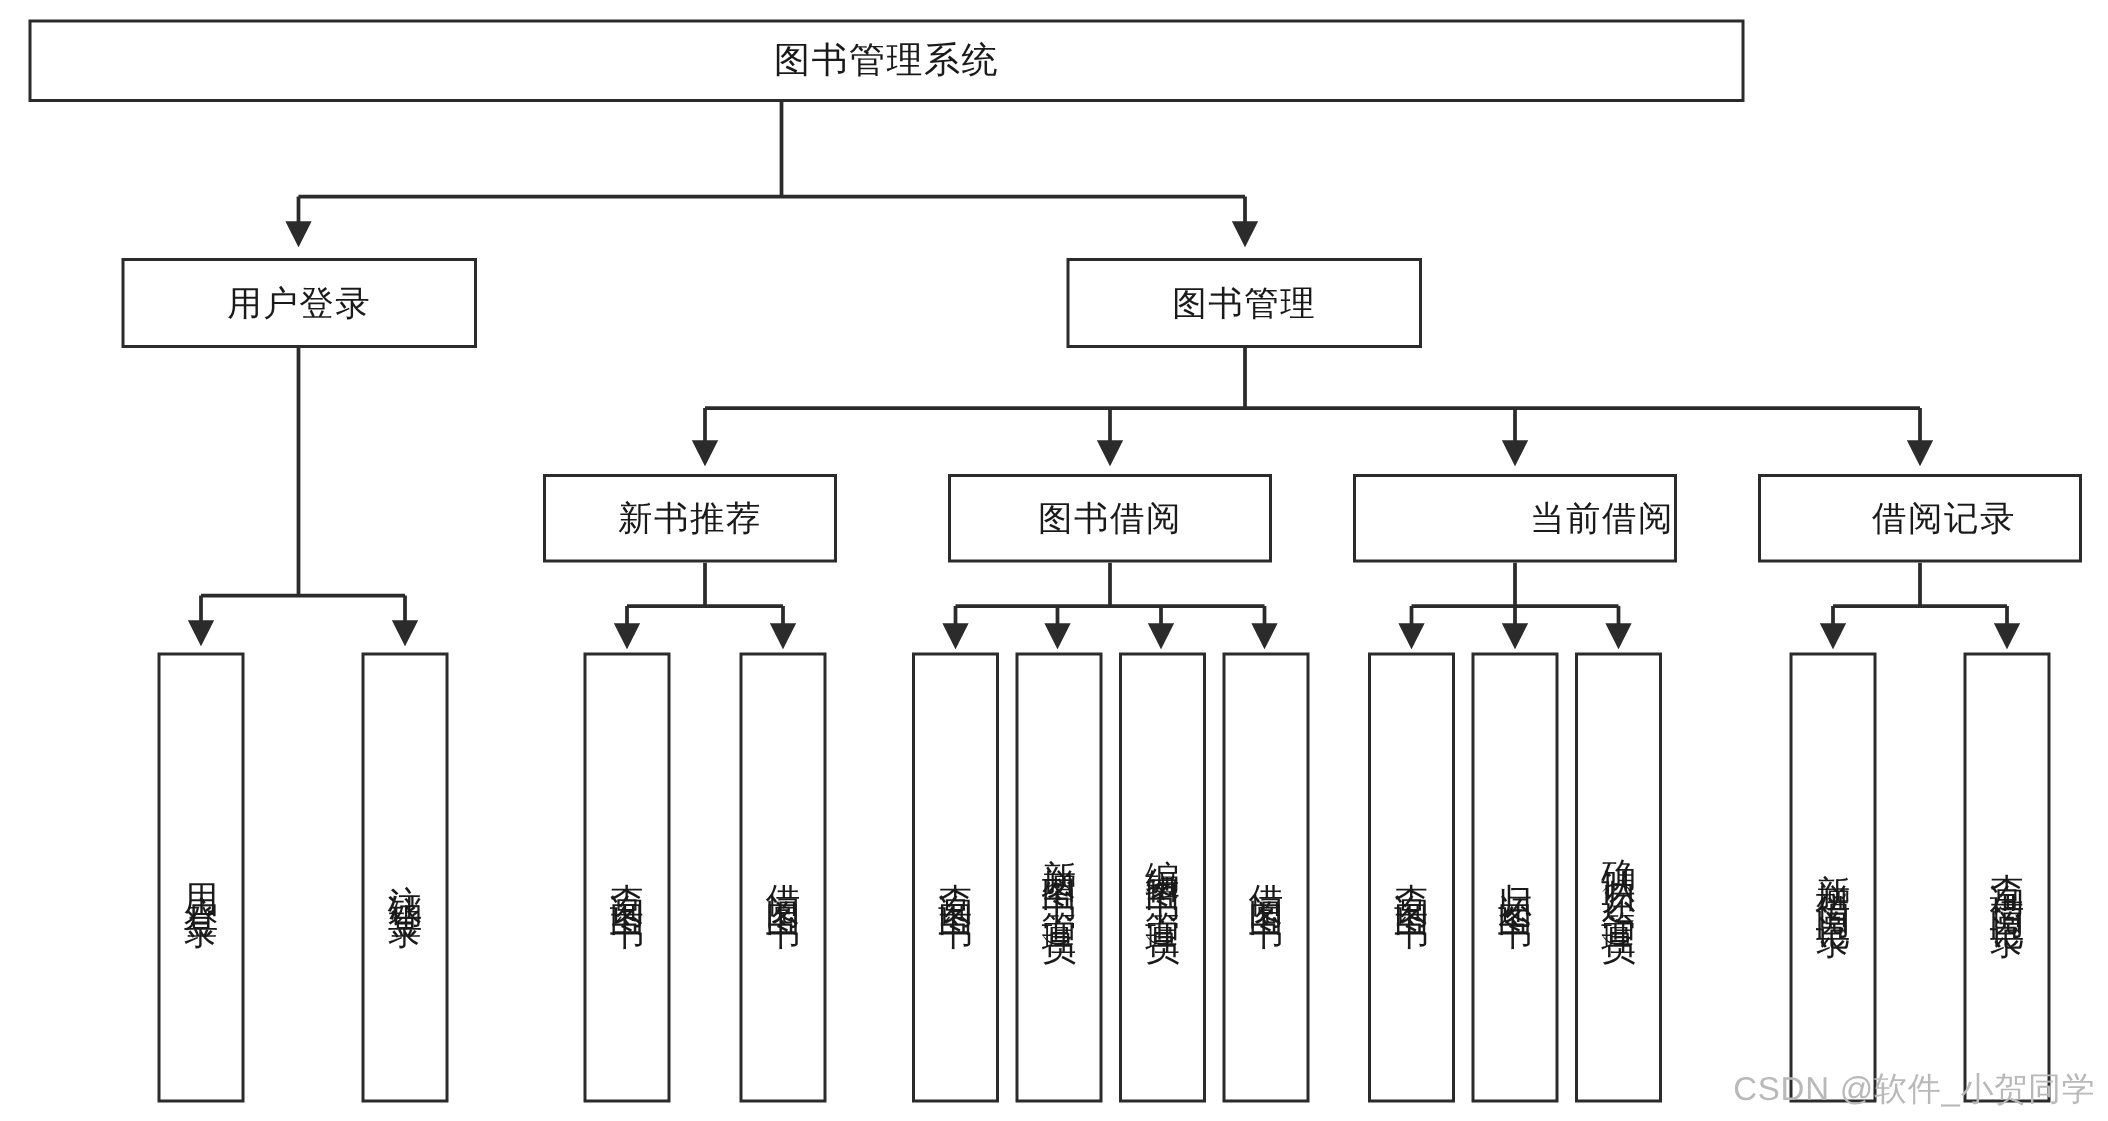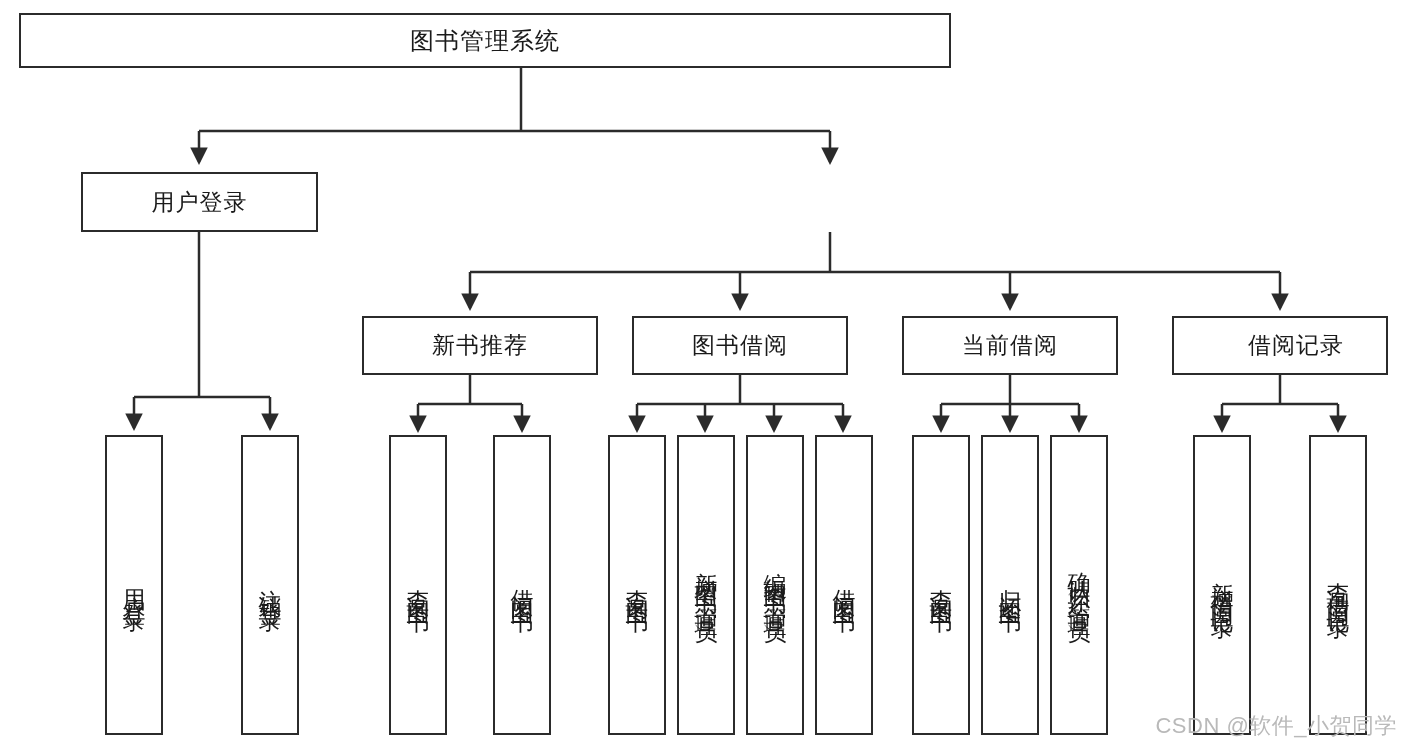--- a/index.html
+++ b/index.html
@@ -117,38 +117,41 @@
       <path d="M 1010 404 L 1010 430" marker-end="url(#arrow)"></path>
       <path d="M 1079 404 L 1079 430" marker-end="url(#arrow)"></path>
 
       <path d="M 1280 375 L 1280 404"></path>
       <path d="M 1222 404 L 1338 404"></path>
       <path d="M 1222 404 L 1222 430" marker-end="url(#arrow)"></path>
       <path d="M 1338 404 L 1338 430" marker-end="url(#arrow)"></path>
     </g>
   </svg>
 
-  <div class="node horiz root" style="left:19px; top:13px; width:932px; height:55px;">
+  <div class="node horiz root" style="left:19px; top:13px; width:1144px; height:55px;">
     <span>图书管理系统</span>
   </div>
 
   <div class="node horiz" style="left:81px; top:172px; width:237px; height:60px;">
     <span>用户登录</span>
   </div>
 
-
-  <div class="node horiz" style="left:362px; top:316px; width:236px; height:59px;">
+  <div class="node horiz" style="left:711px; top:172px; width:237px; height:60px;">
+    <span>图书管理</span>
+  </div>
+
+  <div class="node horiz" style="left:362px; top:316px; width:196px; height:59px;">
     <span>新书推荐</span>
   </div>
 
   <div class="node horiz" style="left:632px; top:316px; width:216px; height:59px;justify-content:center;">
     <span>图书借阅</span>
   </div>
 
-  <div class="node horiz" style="left:902px; top:316px; width:216px; height:59px;">
+  <div class="node horiz" style="left:902px; top:316px; width:216px; height:59px;justify-content:flex-end;">
     <span>当前借阅</span>
   </div>
 
   <div class="node horiz" style="left:1172px; top:316px; width:216px; height:59px;padding-left:32px;">
     <span>借阅记录</span>
   </div>
 
   <div class="leaf" style="left:105px; top:435px; width:58px; height:300px;">
     <span class="vtext">用户登录</span>
   </div>

